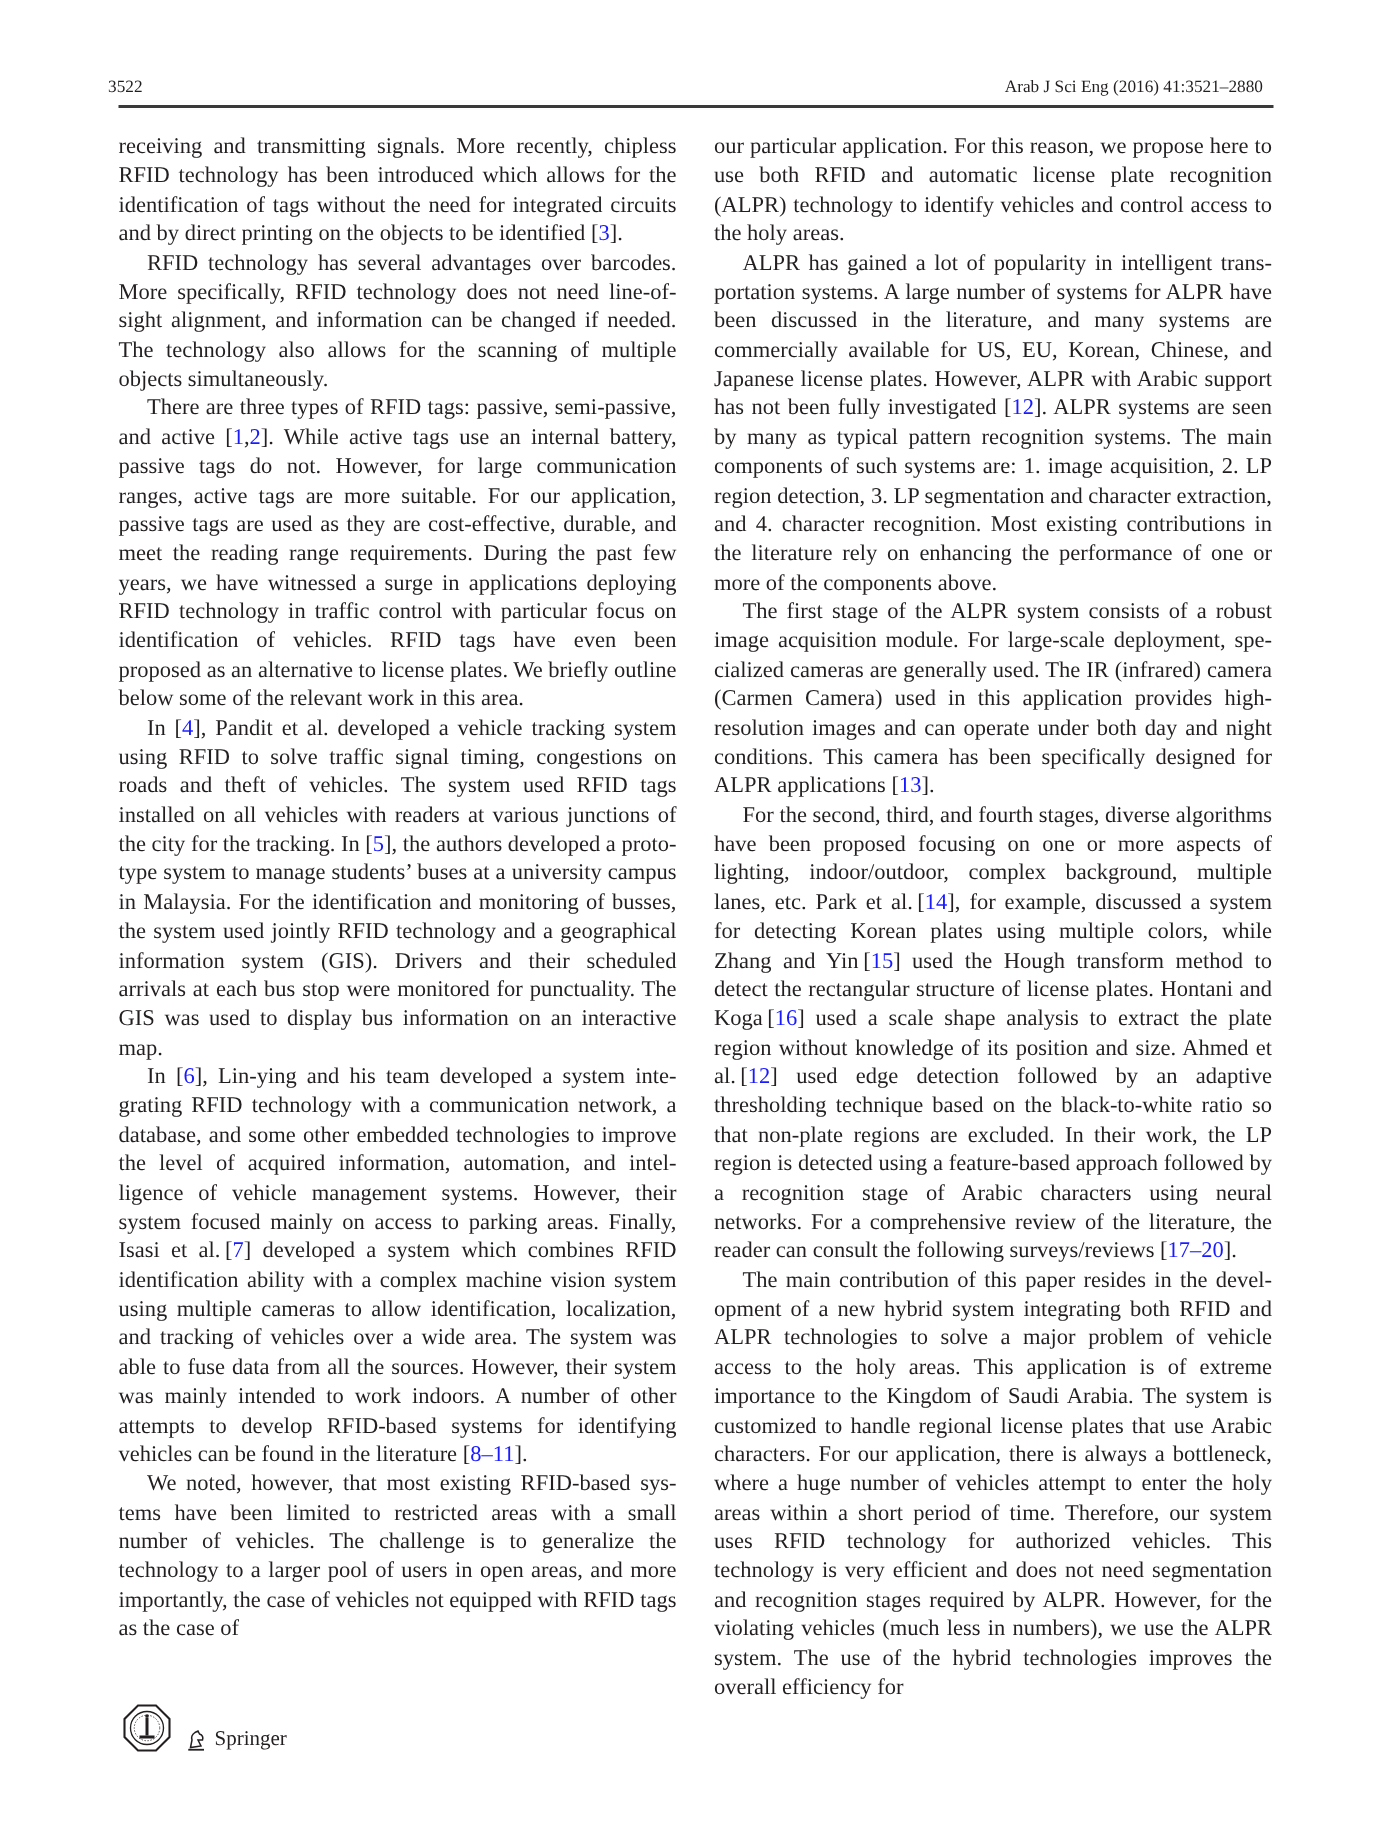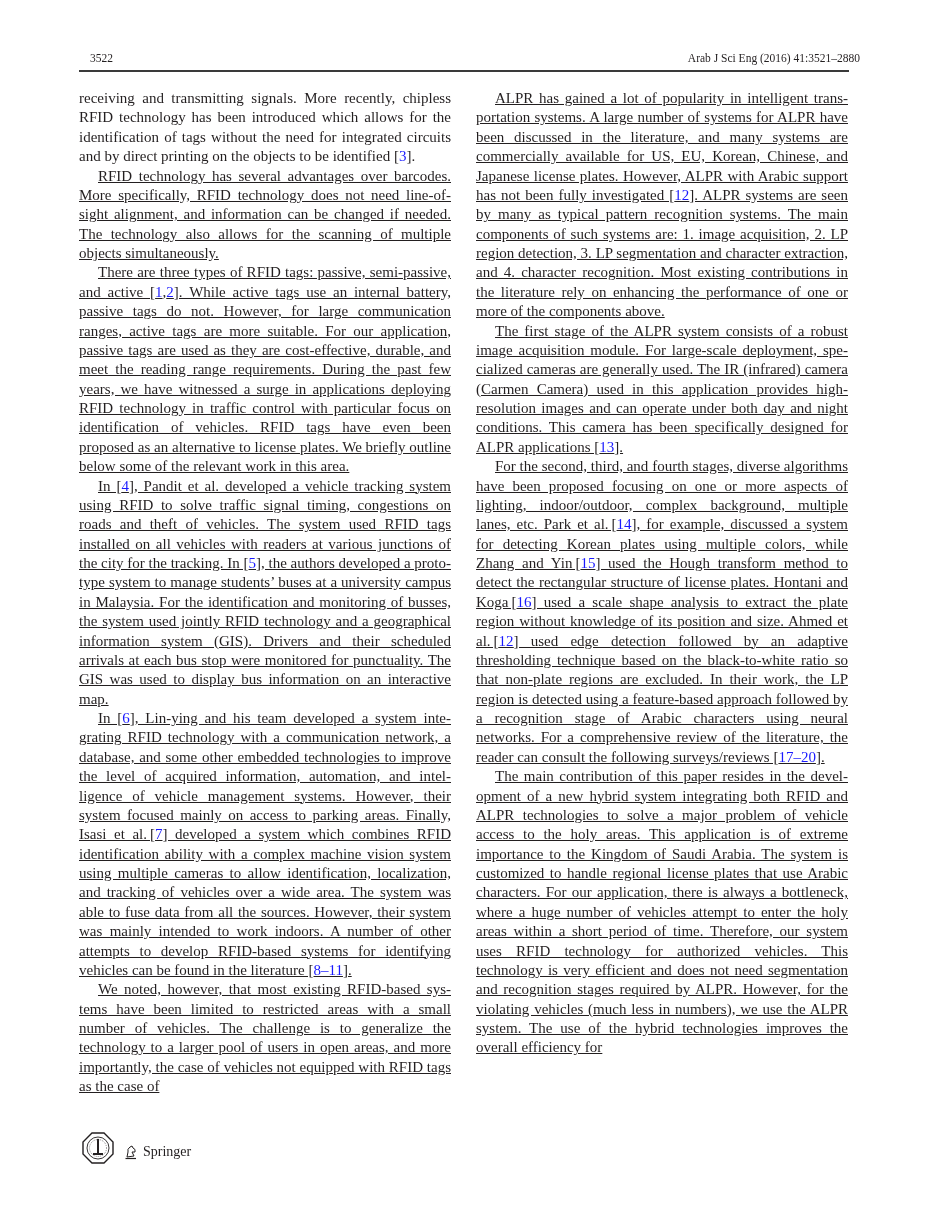--- a/index.html
+++ b/index.html
@@ -1,30 +1,30 @@
 <!DOCTYPE html>
 <html><head>
 <meta charset="utf-8">
 <style>
   html, body { margin: 0; padding: 0; background: #ffffff; }
   body { width: 925px; height: 1230px; position: relative; overflow: hidden;
          font-family: "Liberation Serif", "DejaVu Serif", serif; color: #231f20; }
-  .header { position: absolute; left: 90px; top: 50px; width: 770px; height: 16px;
+  .header { position: absolute; left: 72px; top: 50px; width: 770px; height: 16px;
             font-size: 11.5px; line-height: 16px; }
   .header .page-num { position: absolute; left: 0; top: 0; }
   .header .journal { position: absolute; right: 0; top: 0; }
   .rule { position: absolute; left: 79px; top: 70px; width: 770px; height: 2px; background: #3a3a3a; }
   .col { position: absolute; top: 89px; width: 372px; font-size: 15px; line-height: 19.37px;
          text-align: justify; hyphens: manual; }
   .col.left { left: 79px; }
   .col.right { left: 476px; }
   .col p { margin: 0; text-indent: 0; }
-  .col p.indent { text-indent: 19px; text-decoration: underline; }
+  .col p.indent { text-indent: 19px; }
   .cite { color: #1a1aff; }
-  .footer { position: absolute; left: 82px; top: 1132px; height: 36px; display: flex; align-items: flex-start; }
+  .footer { position: absolute; left: 82px; top: 1132px; height: 36px; display: flex; align-items: flex-end; }
   .footer .seal { width: 32px; height: 32px; }
   .footer .springer { display: flex; align-items: center; margin-left: 10px; margin-top: 12px;
                       font-size: 14px; }
   .footer .springer svg { width: 14px; height: 16px; margin-right: 5px; }
 </style>
 </head>
 <body>
 
 <div class="header">
   <span class="page-num">3522</span>
@@ -34,20 +34,21 @@
 
 <div class="col left">
     <p><span>receiving and transmitting signals. More recently, chipless RFID technology has been introduced which allows for the identification of tags without the need for integrated cir­cuits and by direct printing on the objects to be identified </span><span>[</span><span class="cite" style="color: rgb(26, 26, 255);">3</span><span>].</span></p>
     <p class="indent"><span>RFID technology has several advantages over barcodes. More specifically, RFID technology does not need line-of-sight alignment, and information can be changed if needed. The technology also allows for the scanning of multiple objects simultaneously.</span></p>
     <p class="indent"><span>There are three types of RFID tags: passive, semi-passive, and active [</span><span class="cite" style="color: rgb(26, 26, 255);">1</span><span>,</span><span class="cite" style="color: rgb(26, 26, 255);">2</span><span>]. While active tags use an internal battery, pas­sive tags do not. However, for large communication ranges, active tags are more suitable. For our application, passive tags are used as they are cost-effective, durable, and meet the reading range requirements. During the past few years, we have witnessed a surge in applications deploying RFID technology in traffic control with particular focus on identifi­cation of vehicles. RFID tags have even been proposed as an alternative to license plates. We briefly outline below some of the relevant work in this area.</span></p>
     <p class="indent"><span>In [</span><span class="cite" style="color: rgb(26, 26, 255);">4</span><span>], Pandit et al. developed a vehicle tracking sys­tem using RFID to solve traffic signal timing, congestions on roads and theft of vehicles. The system used RFID tags installed on all vehicles with readers at various junctions of the city for the tracking. In [</span><span class="cite" style="color: rgb(26, 26, 255);">5</span><span>], the authors developed a proto­type system to manage students’ buses at a university campus in Malaysia. For the identification and monitoring of busses, the system used jointly RFID technology and a geograph­ical information system (GIS). Drivers and their scheduled arrivals at each bus stop were monitored for punctuality. The GIS was used to display bus information on an interactive map.</span></p>
     <p class="indent"><span>In [</span><span class="cite" style="color: rgb(26, 26, 255);">6</span><span>], Lin-ying and his team developed a system inte­grating RFID technology with a communication network, a database, and some other embedded technologies to improve the level of acquired information, automation, and intel­ligence of vehicle management systems. However, their system focused mainly on access to parking areas. Finally, Isasi et al. [</span><span class="cite" style="color: rgb(26, 26, 255);">7</span><span>] developed a system which combines RFID identification ability with a complex machine vision sys­tem using multiple cameras to allow identification, local­ization, and tracking of vehicles over a wide area. The system was able to fuse data from all the sources. How­ever, their system was mainly intended to work indoors. A number of other attempts to develop RFID-based sys­tems for identifying vehicles can be found in the literature [</span><span class="cite" style="color: rgb(26, 26, 255);">8–11</span><span>].</span></p>
     <p class="indent"><span>We noted, however, that most existing RFID-based sys­tems have been limited to restricted areas with a small number of vehicles. The challenge is to generalize the technology to a larger pool of users in open areas, and more importantly, the case of vehicles not equipped with RFID tags as the case of</span></p>
   </div>
 <div class="col right">
+    <p><span>our particular application. For this reason, we propose here to use both RFID and automatic license plate recognition (ALPR) technology to identify vehicles and control access to the holy areas.</span></p>
     <p class="indent"><span>ALPR has gained a lot of popularity in intelligent trans­portation systems. A large number of systems for ALPR have been discussed in the literature, and many systems are commercially available for US, EU, Korean, Chinese, and Japanese license plates. However, ALPR with Arabic sup­port has not been fully investigated [</span><span class="cite" style="color: rgb(26, 26, 255);">12</span><span>]. ALPR systems are seen by many as typical pattern recognition systems. The main components of such systems are: 1. image acquisition, 2. LP region detection, 3. LP segmentation and character extraction, and 4. character recognition. Most existing con­tributions in the literature rely on enhancing the performance of one or more of the components above.</span></p>
     <p class="indent"><span>The first stage of the ALPR system consists of a robust image acquisition module. For large-scale deployment, spe­cialized cameras are generally used. The IR (infrared) camera (Carmen Camera) used in this application provides high-resolution images and can operate under both day and night conditions. This camera has been specifically designed for ALPR applications [</span><span class="cite" style="color: rgb(26, 26, 255);">13</span><span>].</span></p>
     <p class="indent"><span>For the second, third, and fourth stages, diverse algo­rithms have been proposed focusing on one or more aspects of lighting, indoor/outdoor, complex background, multiple lanes, etc. Park et al. [</span><span class="cite" style="color: rgb(26, 26, 255);">14</span><span>], for example, discussed a system for detecting Korean plates using multiple colors, while Zhang and Yin [</span><span class="cite" style="color: rgb(26, 26, 255);">15</span><span>] used the Hough transform method to detect the rectangular structure of license plates. Hontani and Koga [</span><span class="cite" style="color: rgb(26, 26, 255);">16</span><span>] used a scale shape analysis to extract the plate region with­out knowledge of its position and size. Ahmed et al. [</span><span class="cite" style="color: rgb(26, 26, 255);">12</span><span>] used edge detection followed by an adaptive thresholding technique based on the black-to-white ratio so that non-plate regions are excluded. In their work, the LP region is detected using a feature-based approach followed by a recognition stage of Arabic characters using neural networks. For a com­prehensive review of the literature, the reader can consult the following surveys/reviews [</span><span class="cite" style="color: rgb(26, 26, 255);">17–20</span><span>].</span></p>
     <p class="indent"><span>The main contribution of this paper resides in the devel­opment of a new hybrid system integrating both RFID and ALPR technologies to solve a major problem of vehicle access to the holy areas. This application is of extreme importance to the Kingdom of Saudi Arabia. The system is customized to handle regional license plates that use Arabic characters. For our application, there is always a bottleneck, where a huge number of vehicles attempt to enter the holy areas within a short period of time. Therefore, our system uses RFID technology for authorized vehicles. This technology is very efficient and does not need segmentation and recognition stages required by ALPR. However, for the violating vehicles (much less in numbers), we use the ALPR system. The use of the hybrid technologies improves the overall efficiency for</span></p>
   </div>
 
 <div class="footer">
   <span class="seal">
     <svg width="32" height="32" viewBox="0 0 32 32">
       <polygon points="10,1 22,1 31,10 31,22 22,31 10,31 1,22 1,10" fill="none" stroke="#231f20" stroke-width="1.4"></polygon>

